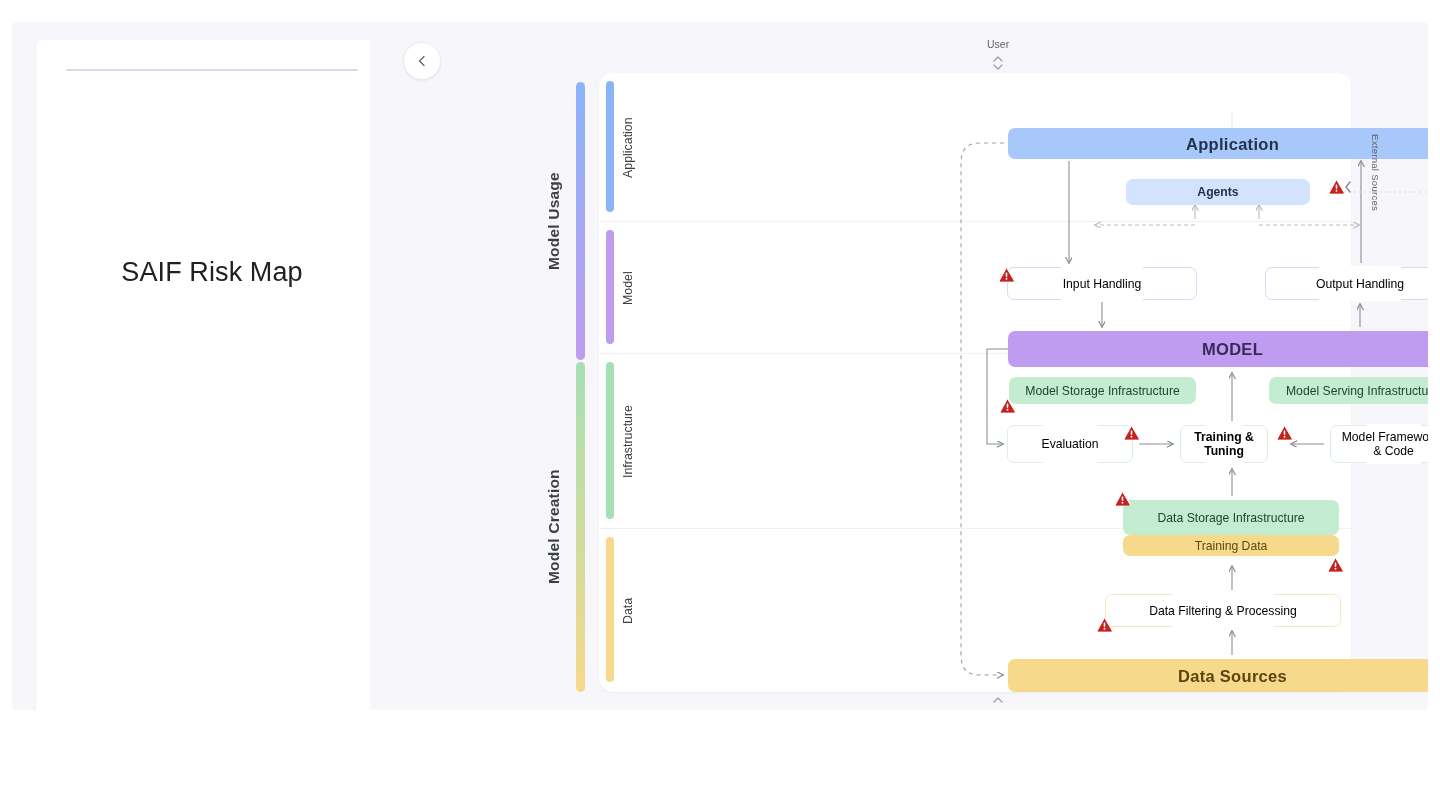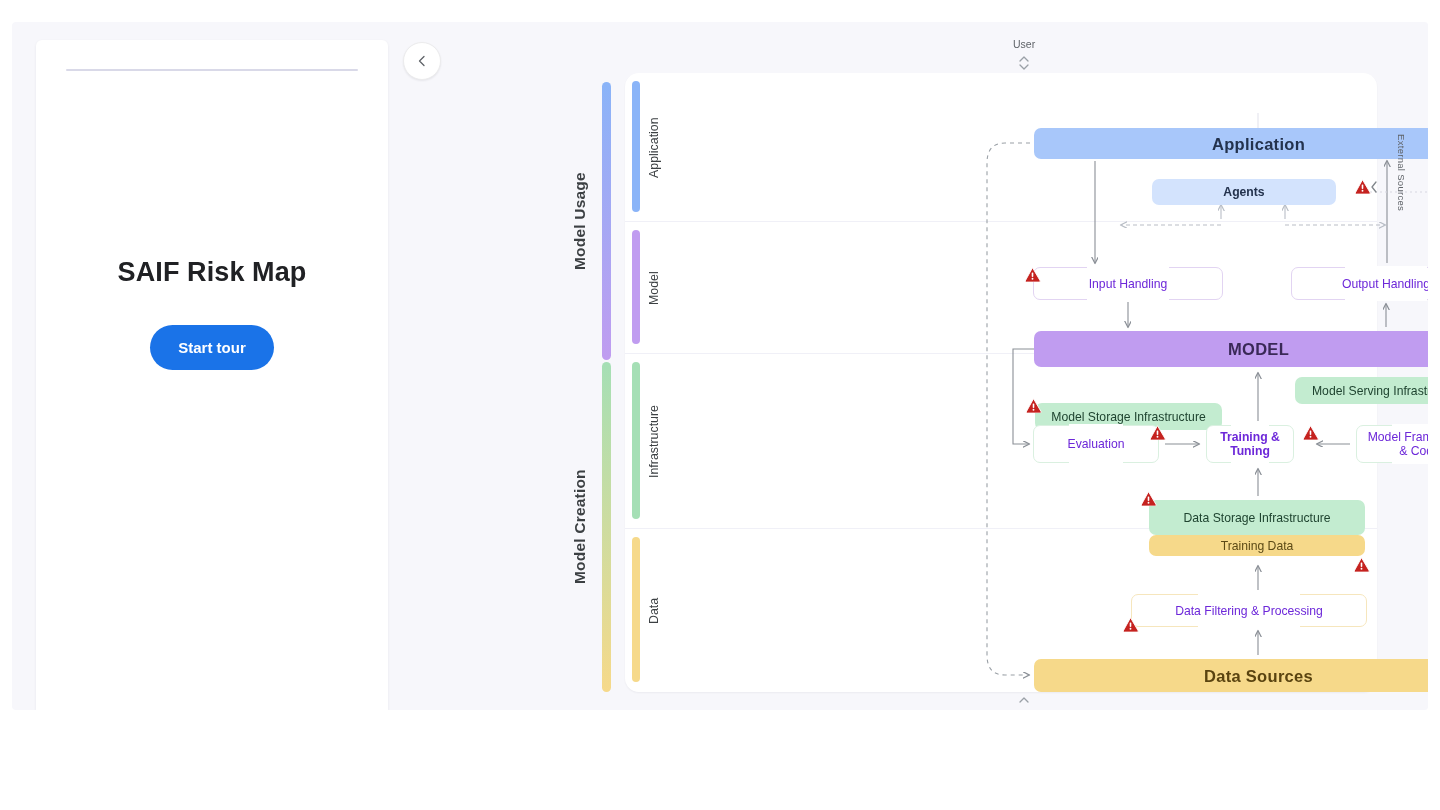--- a/index.html
+++ b/index.html
@@ -42,21 +42,21 @@
     border-radius: 2px;
   }
   .panel-body {
     position: absolute;
     left: 0; top: 215px;
     width: 352px;
     text-align: center;
   }
   .panel-title {
     font-size: 27px;
-    font-weight: 700;
+    font-weight: 400;
     color: #202124;
     letter-spacing: .1px;
     line-height: 34px;
   }
   .panel-desc {
     margin: 26px auto 0;
     width: 268px;
     font-size: 13.6px;
     line-height: 24px;
     color: #5f6368;
@@ -88,21 +88,21 @@
     box-shadow: 0 1px 2px rgba(20,20,40,.08);
     display: flex; align-items: center; justify-content: center;
     cursor: pointer;
     z-index: 30;
   }
   .collapse-btn svg { display: block; }
 
   
   .canvas {
     position: absolute;
-    left: 384px; top: 0;
+    left: 358px; top: 0;
     width: 1040px; height: 688px;
     background: #f7f7fb;
   }
 
   
   .group-bar {
     position: absolute;
     width: 9px;
     border-radius: 5px;
   }
@@ -150,21 +150,21 @@
 
   
   .node {
     position: absolute;
     display: flex;
     align-items: center;
     justify-content: center;
     text-align: center;
     border-radius: 7px;
     font-size: 12.2px;
-    color: #6d28d9;
+    color: #000000;
     line-height: 14px;
     z-index: 6;
   }
   .node.big { font-size: 16.5px; font-weight: 600; letter-spacing: .3px; }
   .node.blue      { background: #a8c7fa; color: #23324d; }
   .node.blue-lite { background: #d3e3fd; color: #23324d; font-weight: 600; }
   .node.purple    { background: #c09cf0; color: #3a2957; }
   .node.green     { background: #c3ecd0; color: #1f4430; }
   .node.yellow    { background: #f6d98a; color: #5c4a16; }
   .node.yellow.big{ color: #5a4410; }
@@ -214,21 +214,20 @@
 </head>
 <body>
 
 <div id="app">
   <div class="shell">
 
     <div class="info-panel">
       <div class="panel-divider"></div>
       <div class="panel-body">
         <h1 class="panel-title">SAIF Risk Map</h1>
-        <button class="start-tour-btn">Start tour</button>
       </div>
     </div>
 
     <div class="collapse-btn">
       <span>
         <svg width="14" height="14" viewBox="0 0 14 14">
           <path d="M9 2.5 L4.5 7 L9 11.5" fill="none" stroke="#5f6368" stroke-width="1.3" stroke-linecap="round" stroke-linejoin="round"></path>
         </svg>
       </span>
     </div>
@@ -281,21 +280,21 @@
               <div class="row-bar" style="top: 8px; height: 145px; background: rgb(246, 217, 138);"></div>
               <div class="row-label" style="top: 0px; height: 163px; display: flex; align-items: center; justify-content: center;">Data</div>
             </div>
           </div>
         <div id="nodes-layer">
             <div class="node blue big" style="left: 409px; top: 55px; width: 449px; height: 31px;">Application</div>
             <div class="node blue-lite" style="left: 527px; top: 106px; width: 184px; height: 26px;">Agents</div>
             <div class="node outline-purple" style="left: 408px; top: 194px; width: 190px; height: 33px;">Input Handling</div>
             <div class="node outline-purple" style="left: 666px; top: 194px; width: 190px; height: 33px;">Output Handling</div>
             <div class="node purple big" style="left: 409px; top: 258px; width: 449px; height: 36px;">MODEL</div>
-            <div class="node green" style="left: 410px; top: 304px; width: 187px; height: 27px; margin-top: 26px;">Model Storage Infrastructure</div>
+            <div class="node green" style="left: 410px; top: 304px; width: 187px; height: 27px;">Model Storage Infrastructure</div>
             <div class="node green" style="left: 670px; top: 304px; width: 187px; height: 27px;">Model Serving Infrastructure</div>
             <div class="node outline-green" style="left: 408px; top: 352px; width: 126px; height: 38px;">Evaluation</div>
             <div class="node outline-green" style="left: 581px; top: 352px; width: 88px; height: 38px; font-weight: bold;">Training &amp;<br>Tuning</div>
             <div class="node outline-green" style="left: 731px; top: 352px; width: 127px; height: 38px;">Model Frameworks<br>&amp; Code</div>
             <div class="node green" style="left: 524px; top: 427px; width: 216px; height: 35px;">Data Storage Infrastructure</div>
             <div class="node yellow" style="left: 524px; top: 462px; width: 216px; height: 21px;">Training Data</div>
             <div class="node outline-yellow" style="left: 506px; top: 521px; width: 236px; height: 33px;">Data Filtering &amp; Processing</div>
             <div class="node yellow big" style="left: 409px; top: 586px; width: 449px; height: 33px;">Data Sources</div>
           </div>
         <div id="conn-layer" class="conn" style="left: 0px; top: 0px;">

